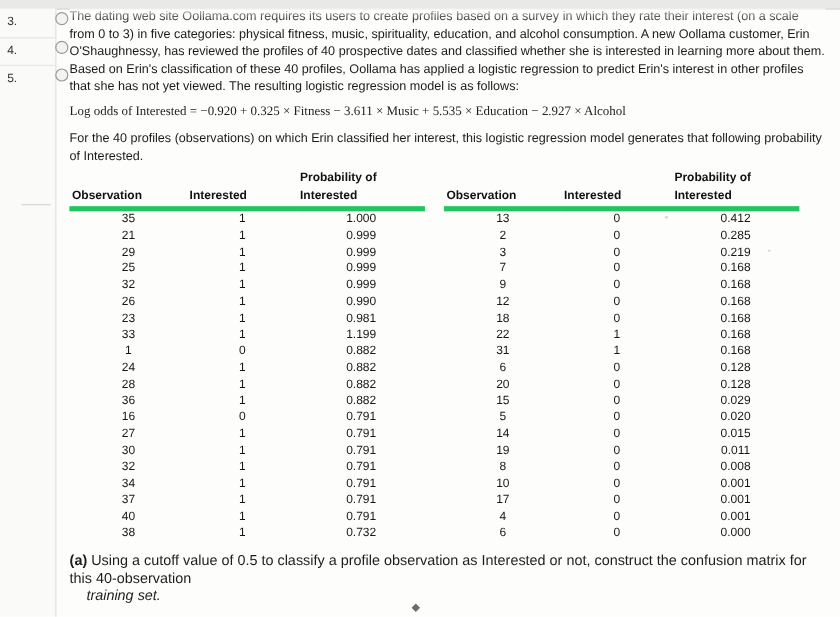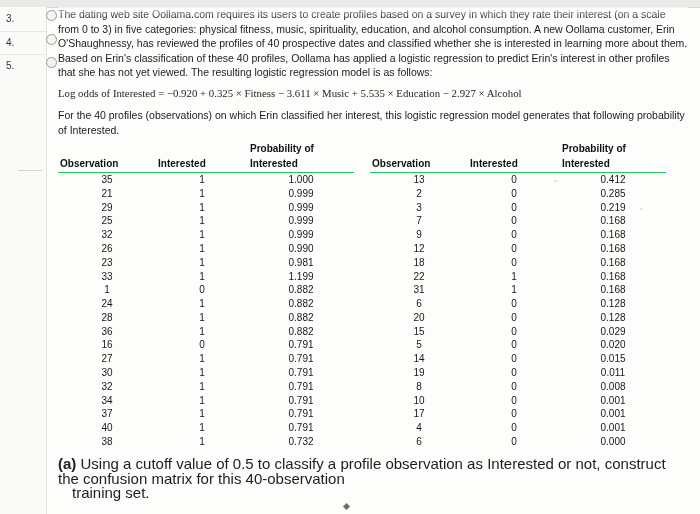--- a/index.html
+++ b/index.html
@@ -75,40 +75,40 @@
     font-size:10px;
     padding:0 2px 2px 2px;
     text-align:left;
     vertical-align:bottom;
     color:#111;
   }
   table.obs th.prob{
     line-height:12.5px;
   }
   table.obs thead tr.hdr-underline th{
-    border-bottom:1px solid #22c55e;
+    border-bottom:4px solid #22c55e;
     padding-bottom:3px;
   }
   table.obs td{
     text-align:center;
     padding:1.4px 2px;
     font-size:10px;
     color:#171717;
   }
   table.obs col.c1{width:98px;}
   table.obs col.c2{width:92px;}
   table.obs col.c3{width:106px;}
   .tbl-sep{width:16px;}
   .question{
     margin-top:9px;
-    font-size:15px;
+    font-size:12px;
     line-height:14.6px;
   }
   .question b{font-weight:bold;}
-  .qindent{display:block;margin-left:14px;}
+  .qindent{display:block;margin-left:14px;font-style:italic;}
   
   .speck{position:absolute;background:#b9b9b4;border-radius:50%;opacity:.55;}
   .bottom-mark{
     position:absolute;left:344px;top:504px;width:5px;height:5px;
     background:#3b3b3b;
     transform:rotate(45deg);
     opacity:.75;
   }
   .top-fade{
     position:absolute;top:7px;left:58px;width:630px;height:11px;

